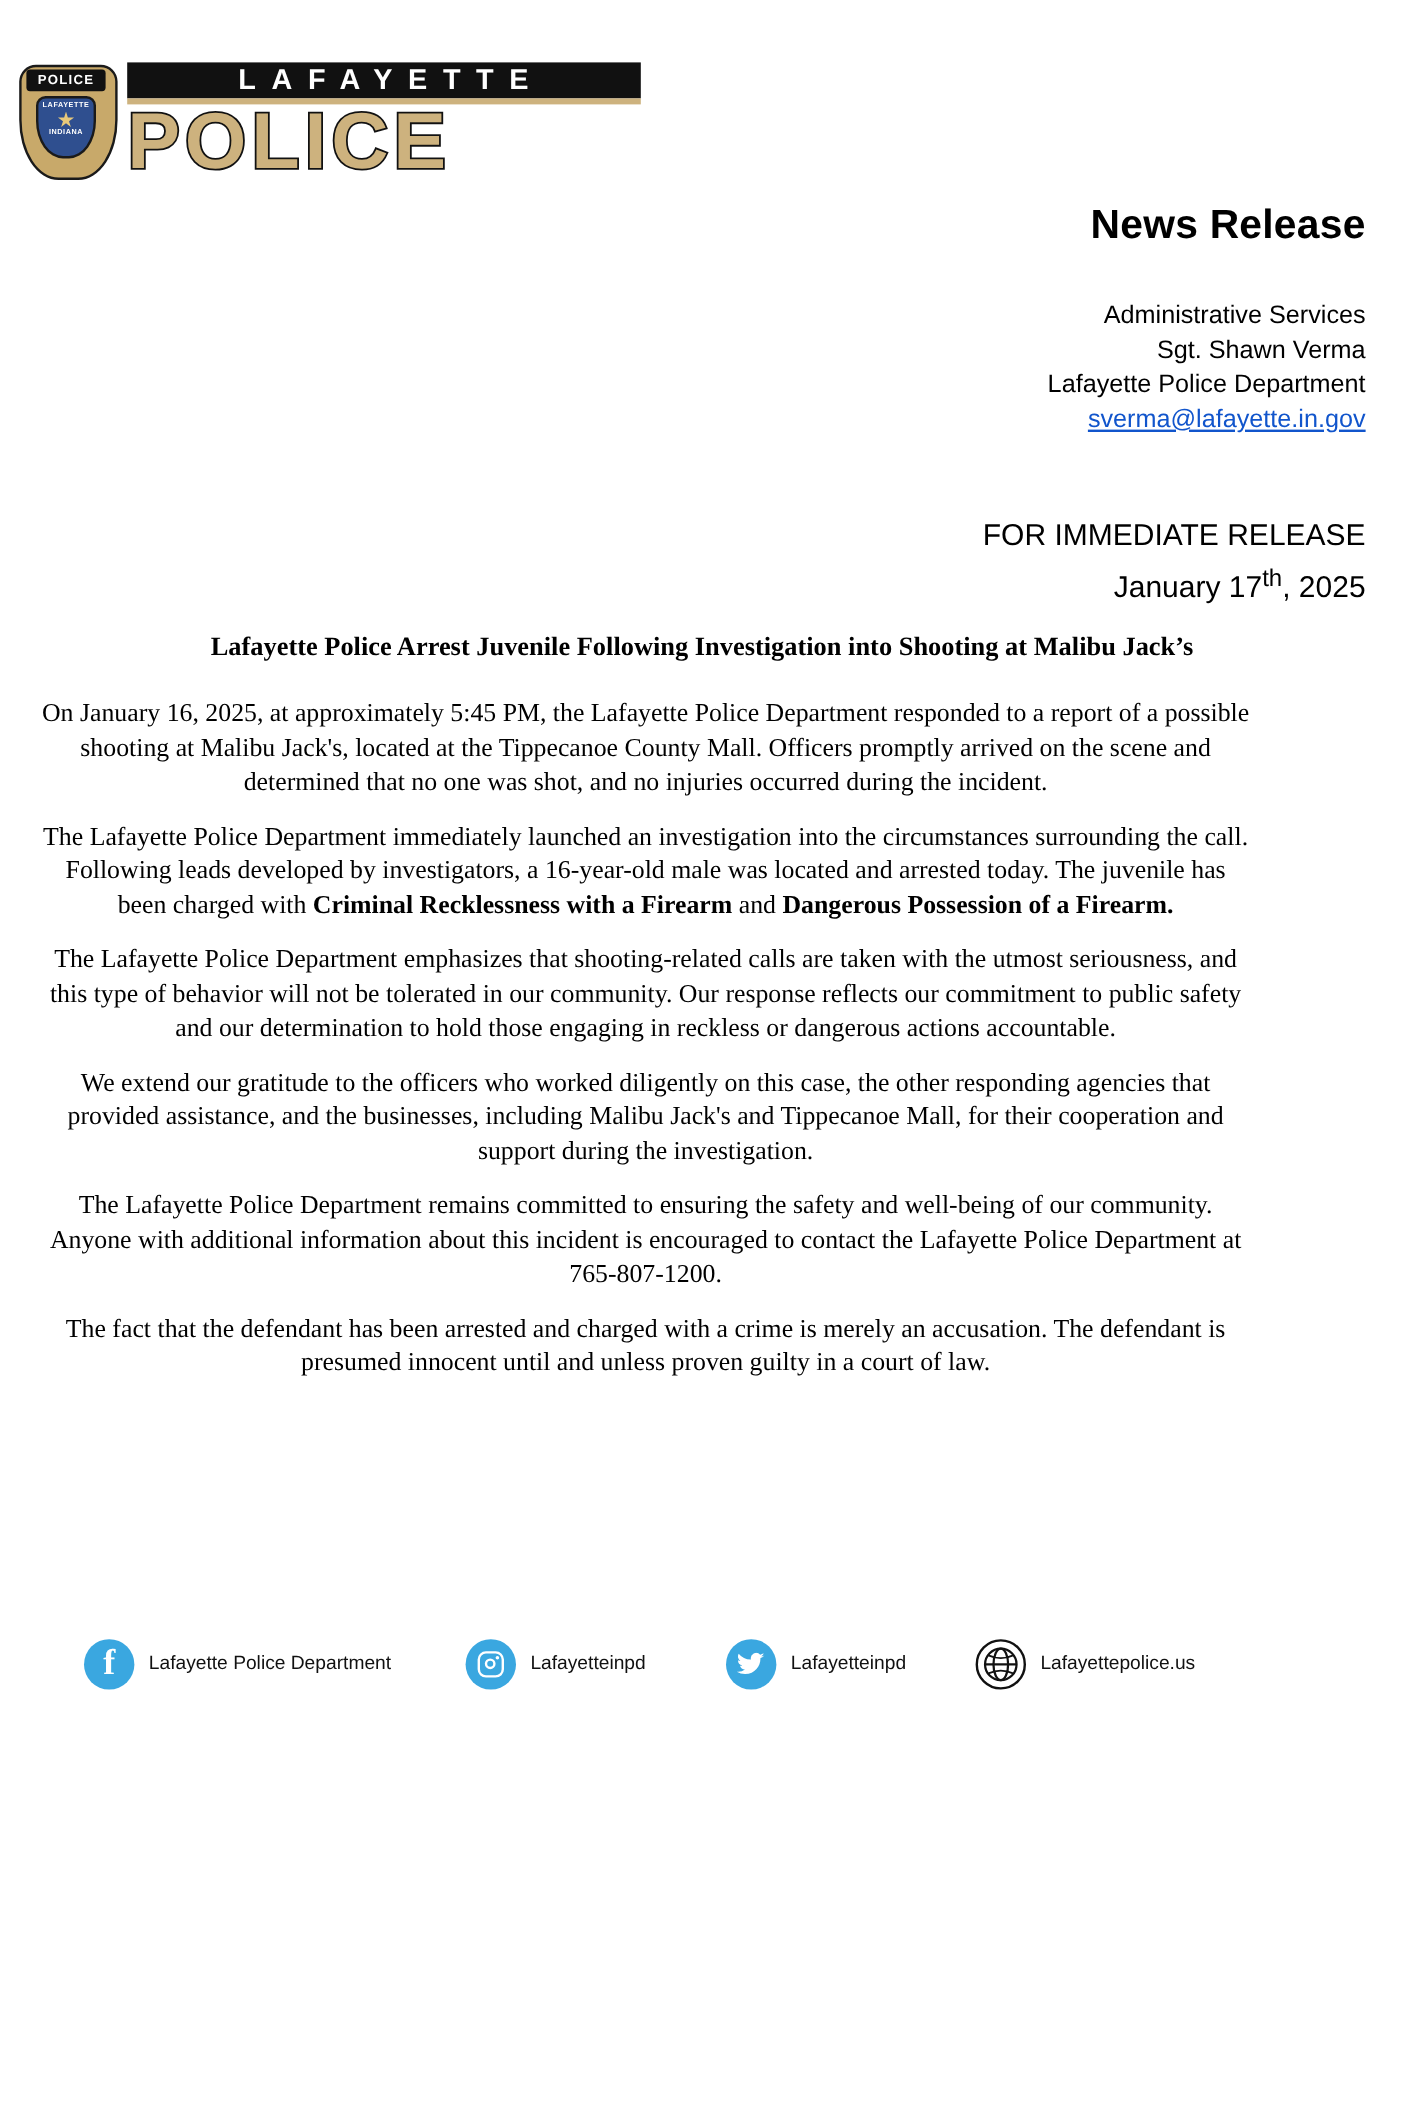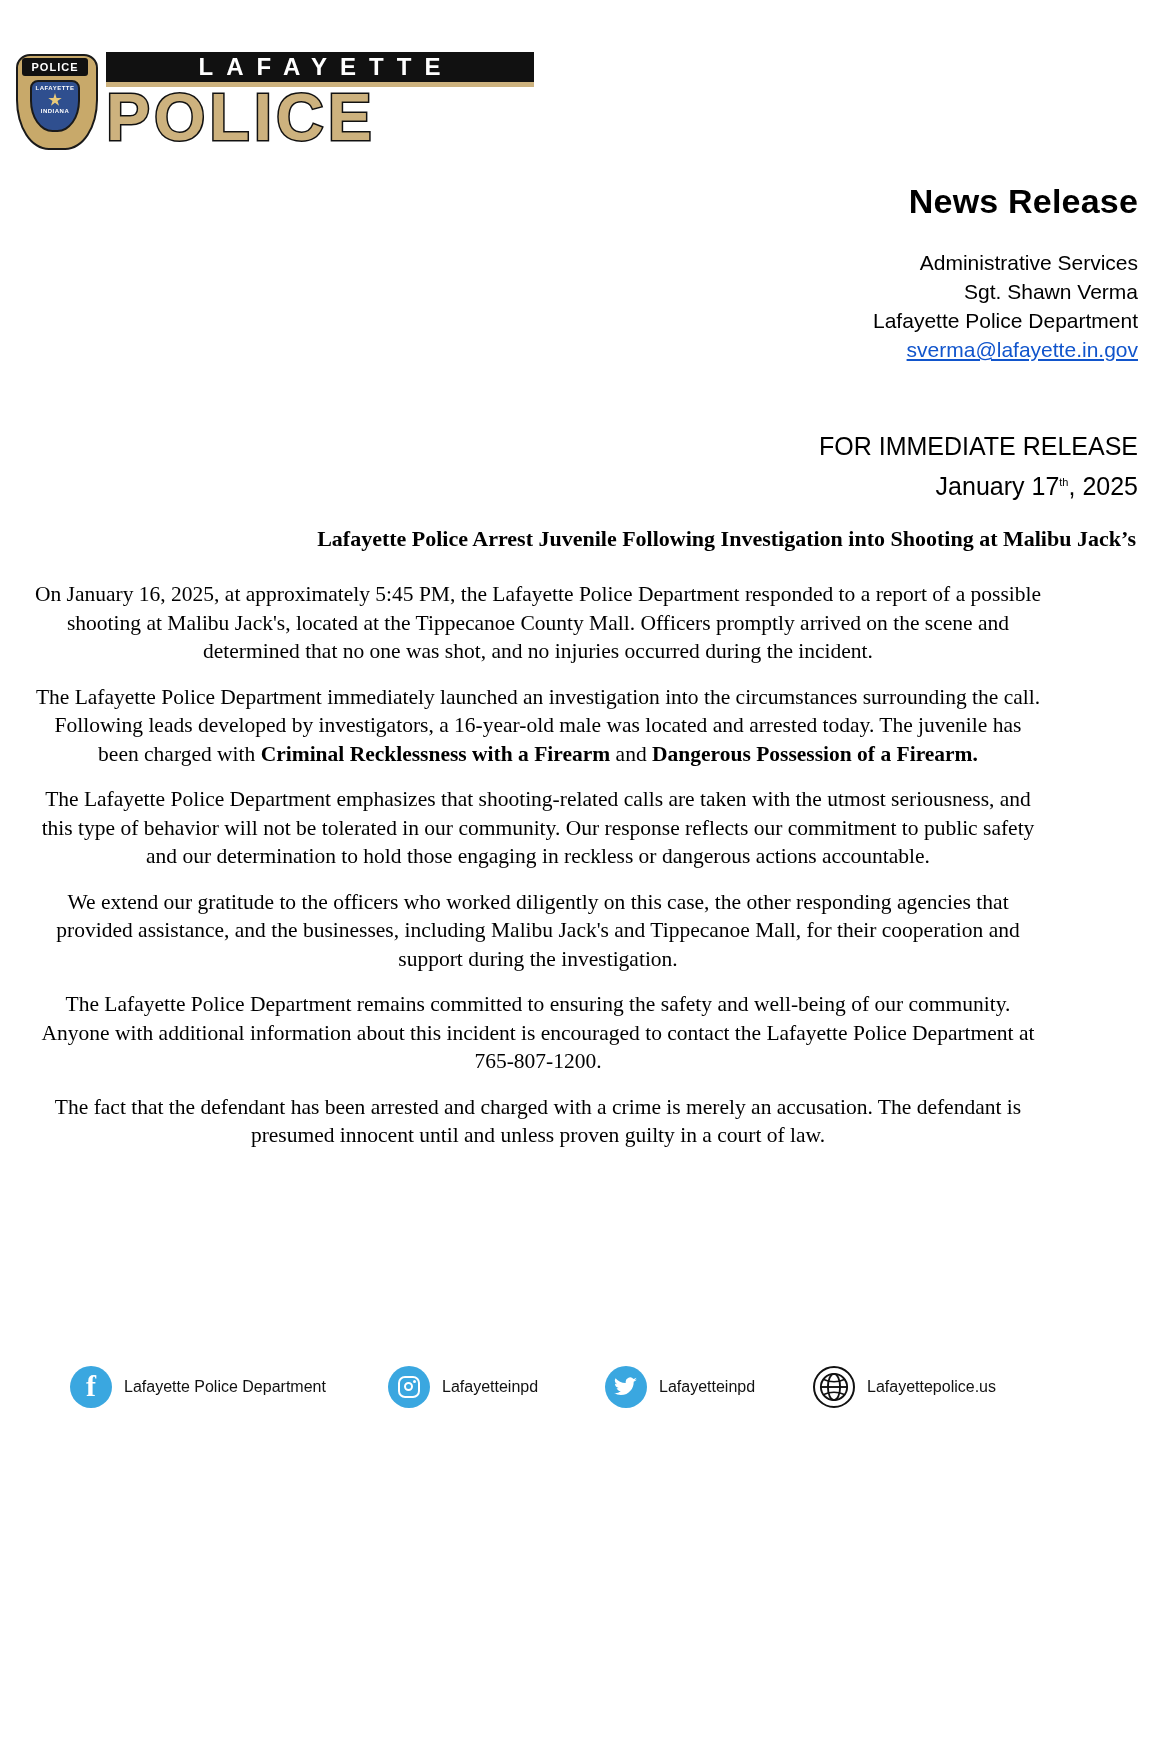--- a/index.html
+++ b/index.html
@@ -124,21 +124,20 @@
   
   .news-release-title {
     position: absolute;
     right: 32px;
     top: 168px;
     font-family: "Liberation Sans", sans-serif;
     font-size: 34px;
     font-weight: bold;
     text-align: right;
     letter-spacing: 0.2px;
-    margin-top: 14px;
   }
   .contact-block {
     position: absolute;
     right: 32px;
     top: 248px;
     width: 640px;
     text-align: right;
     font-family: "Liberation Sans", sans-serif;
     font-size: 21px;
     line-height: 29px;
@@ -151,29 +150,29 @@
     position: absolute;
     right: 32px;
     top: 428px;
     width: 700px;
     text-align: right;
     font-family: "Liberation Sans", sans-serif;
     font-size: 25px;
     font-weight: normal;
     line-height: 36px;
   }
-  .immediate sup { font-size: 11px; }
+  .immediate sup { font-size: 20px; }
 
   
   .headline {
     position: absolute;
     left: 34px;
     right: 34px;
     top: 526px;
-    text-align: right;
+    text-align: center;
     font-size: 22px;
     font-weight: bold;
     font-family: "Liberation Serif", serif;
   }
   .body-copy {
     position: absolute;
     left: 33px;
     top: 580px;
     width: 1010px;
     font-size: 21.5px;

